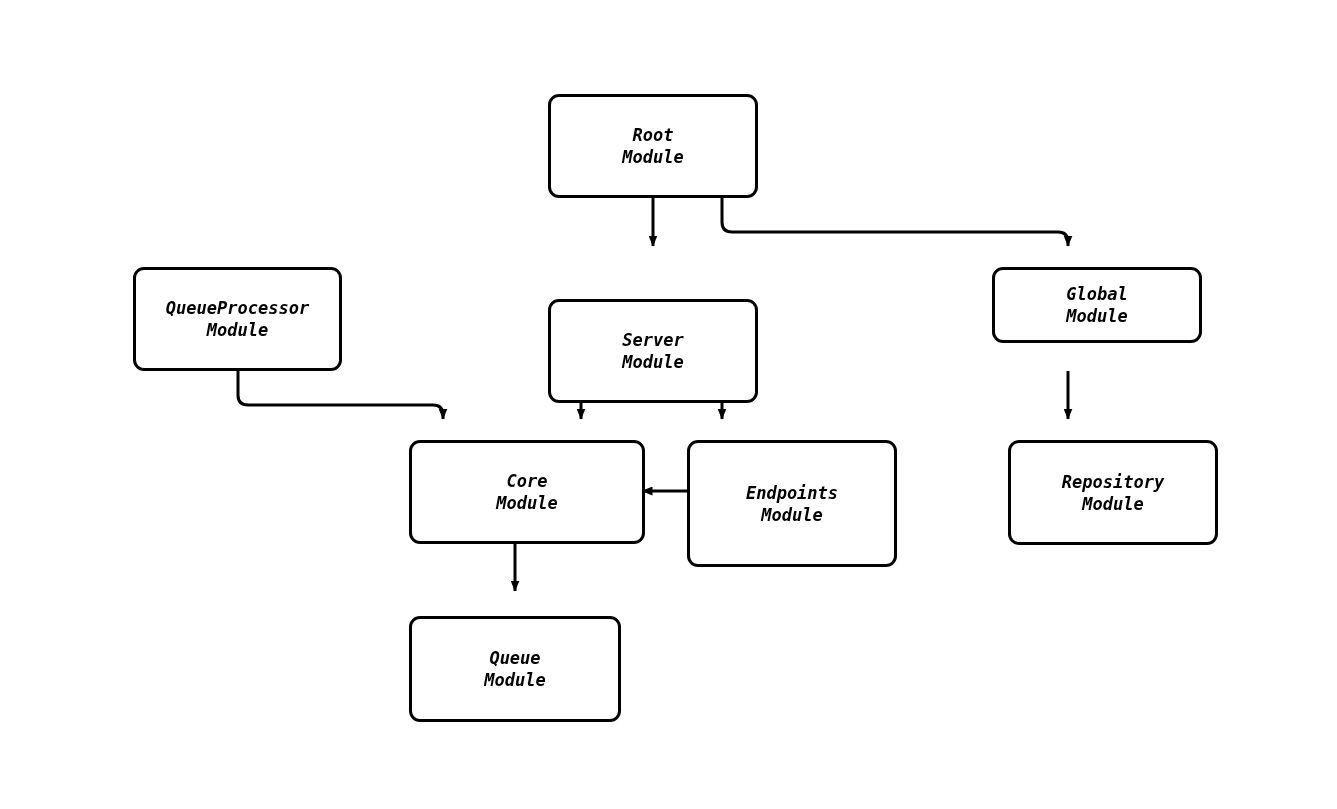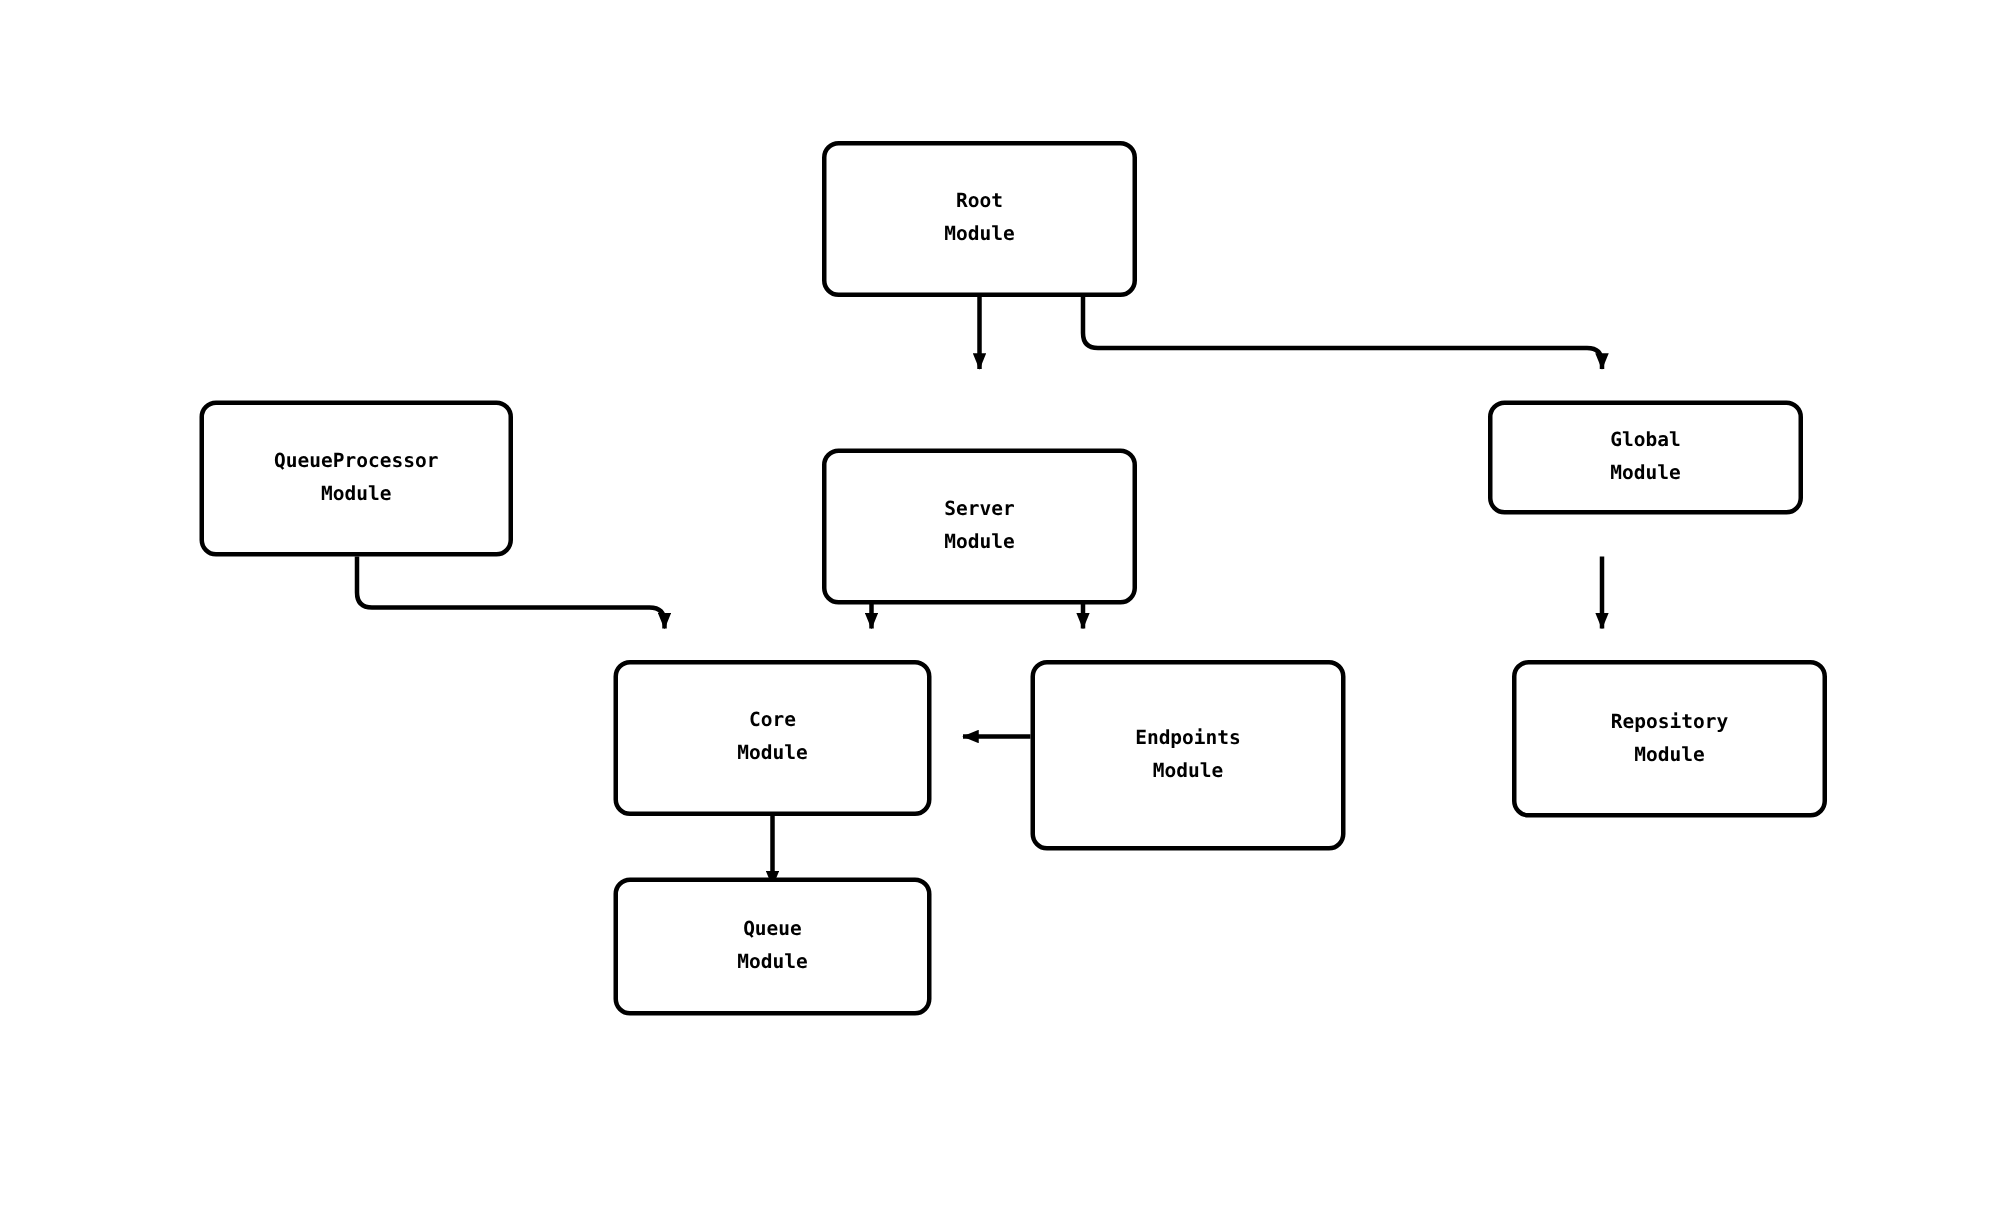--- a/index.html
+++ b/index.html
@@ -31,27 +31,28 @@
     border: 3px solid #000000;
     border-radius: 11px;
     display: flex;
     flex-direction: column;
     align-items: center;
     justify-content: center;
     z-index: 2;
   }
   .node-label {
     font-family: "DejaVu Sans Mono", "Liberation Mono", monospace;
-    font-size: 13px;
+    font-size: 17px;
     font-weight: bold;
     line-height: 22px;
     color: #000000;
     text-align: center;
     white-space: pre;
     letter-spacing: 0px;
+    font-style: italic;
   }
 </style>
 </head>
 <body>
 
 <div id="canvas">
 
   <svg id="edges" viewBox="0 0 1337 809" width="1337" height="809" xmlns="http://www.w3.org/2000/svg">
     <defs>
       <marker id="arrowhead" markerWidth="10" markerHeight="8" refX="9.4" refY="4" orient="auto" markerUnits="userSpaceOnUse">
@@ -95,33 +96,33 @@
   <div class="node" style="left:548px; top:267px; width:210px; height:104px;margin-top:32px;">
     <div class="node-label">Server
 Module</div>
   </div>
 
   <div class="node" style="left:992px; top:267px; width:210px; height:76px;">
     <div class="node-label">Global
 Module</div>
   </div>
 
-  <div class="node" style="left:409px; top:440px; width:212px; height:104px;">
+  <div class="node" style="left:409px; top:440px; width:236px; height:104px;">
     <div class="node-label">Core
 Module</div>
   </div>
 
   <div class="node" style="left:687px; top:440px; width:210px; height:127px;">
     <div class="node-label">Endpoints
 Module</div>
   </div>
 
   <div class="node" style="left:963px; top:440px; width:210px; height:105px;margin-left:45px;">
     <div class="node-label">Repository
 Module</div>
   </div>
 
-  <div class="node" style="left:409px; top:585px; width:212px; height:92px;">
+  <div class="node" style="left:409px; top:616px; width:212px; height:106px;">
     <div class="node-label">Queue
 Module</div>
   </div>
 
 </div>
 
 </body></html>

